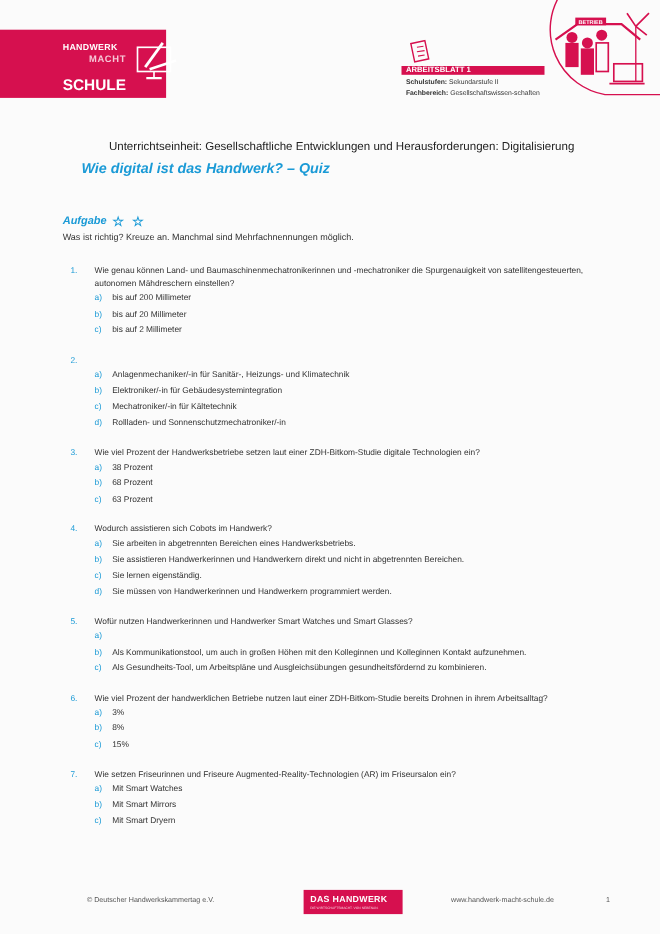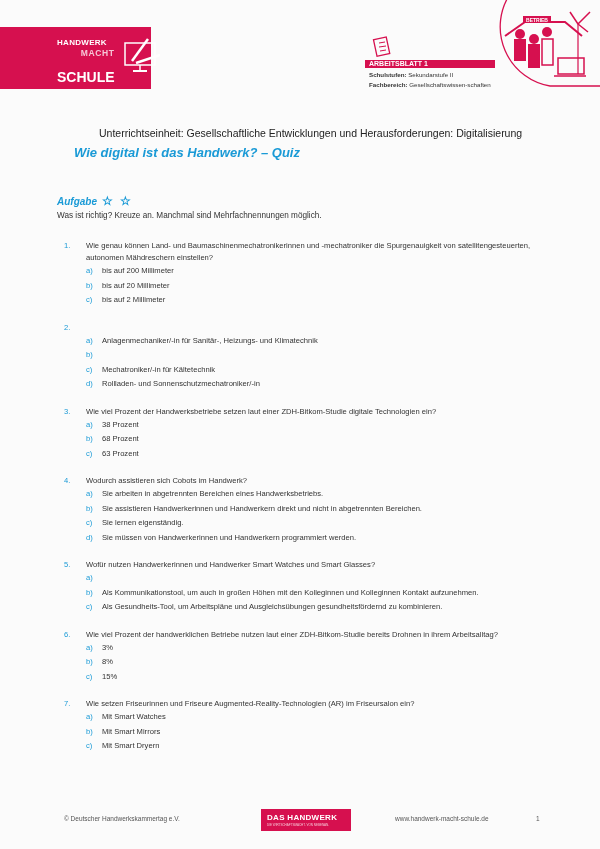--- a/index.html
+++ b/index.html
@@ -28,21 +28,21 @@
   .aufgabe { position: absolute; left: 57px; top: 194px; font-size: 10px; font-weight: bold; font-style: italic; color: #1a9ad6; display: flex; align-items: center; }
   .aufgabe .stars { margin-left: 5px; color: #1a9ad6; font-size: 12px; font-style: normal; letter-spacing: 2px; }
   .instruction { position: absolute; left: 57px; top: 211px; font-size: 8.2px; color: #333; }
   .questions { position: absolute; left: 64px; top: 240px; width: 480px; }
   .q { margin-bottom: 14px; }
   .q-head { display: flex; font-size: 7.6px; line-height: 12px; color: #333; }
   .q-num { color: #1a9ad6; width: 22px; flex: none; }
   .opts { margin-left: 22px; }
   .opt { display: flex; font-size: 7.6px; line-height: 14.5px; color: #333; }
   .opt-letter { color: #1a9ad6; width: 16px; flex: none; }
-  .footer { position: absolute; top: 808px; left: 0; width: 547px; height: 30px; }
+  .footer { position: absolute; top: 808px; left: 15px; width: 547px; height: 30px; }
   .copy { position: absolute; left: 64px; top: 7px; font-size: 6.5px; color: #555; }
   .badge { position: absolute; left: 261px; top: 1px; width: 90px; height: 22px; background: #d6104f; color: #fff; }
   .badge .b1 { font-size: 8px; font-weight: bold; position: absolute; left: 6px; top: 4px; letter-spacing: 0.3px; }
   .badge .b2 { font-size: 3px; position: absolute; left: 6px; top: 14px; color: #f6c6d6; }
   .url { position: absolute; left: 395px; top: 7px; font-size: 6.5px; color: #555; }
   .page { position: absolute; left: 536px; top: 7px; font-size: 6.5px; color: #555; }
 </style>
 </head>
 <body>
 
@@ -124,20 +124,21 @@
     <div class="q-head">
         <span class="q-num">2.</span>
       </div>
     <div class="opts">
       <div class="opt">
           <span class="opt-letter">a)</span>
           <span>Anlagenmechaniker/-in für Sanitär-, Heizungs- und Klimatechnik</span>
         </div>
       <div class="opt">
           <span class="opt-letter">b)</span>
+          <span>Elektroniker/-in für Gebäudesystemintegration</span>
         </div>
       <div class="opt">
           <span class="opt-letter">c)</span>
           <span>Mechatroniker/-in für Kältetechnik</span>
         </div>
       <div class="opt">
           <span class="opt-letter">d)</span>
           <span>Rollladen- und Sonnenschutzmechatroniker/-in</span>
         </div>
     </div>

